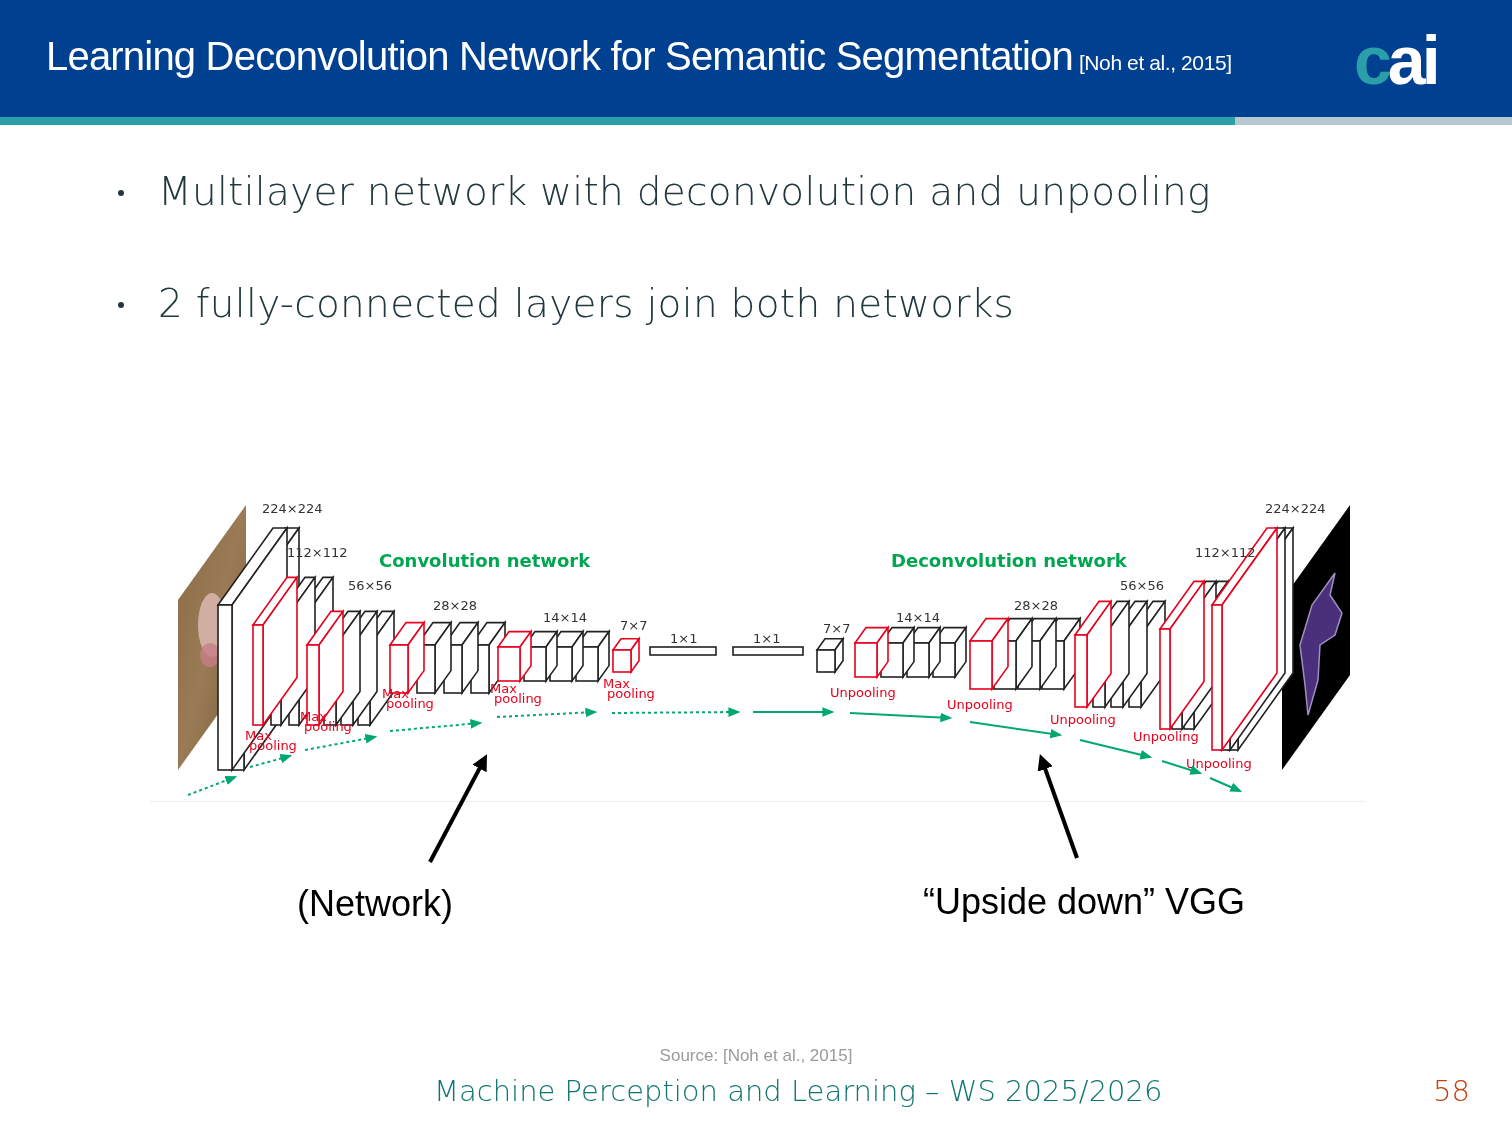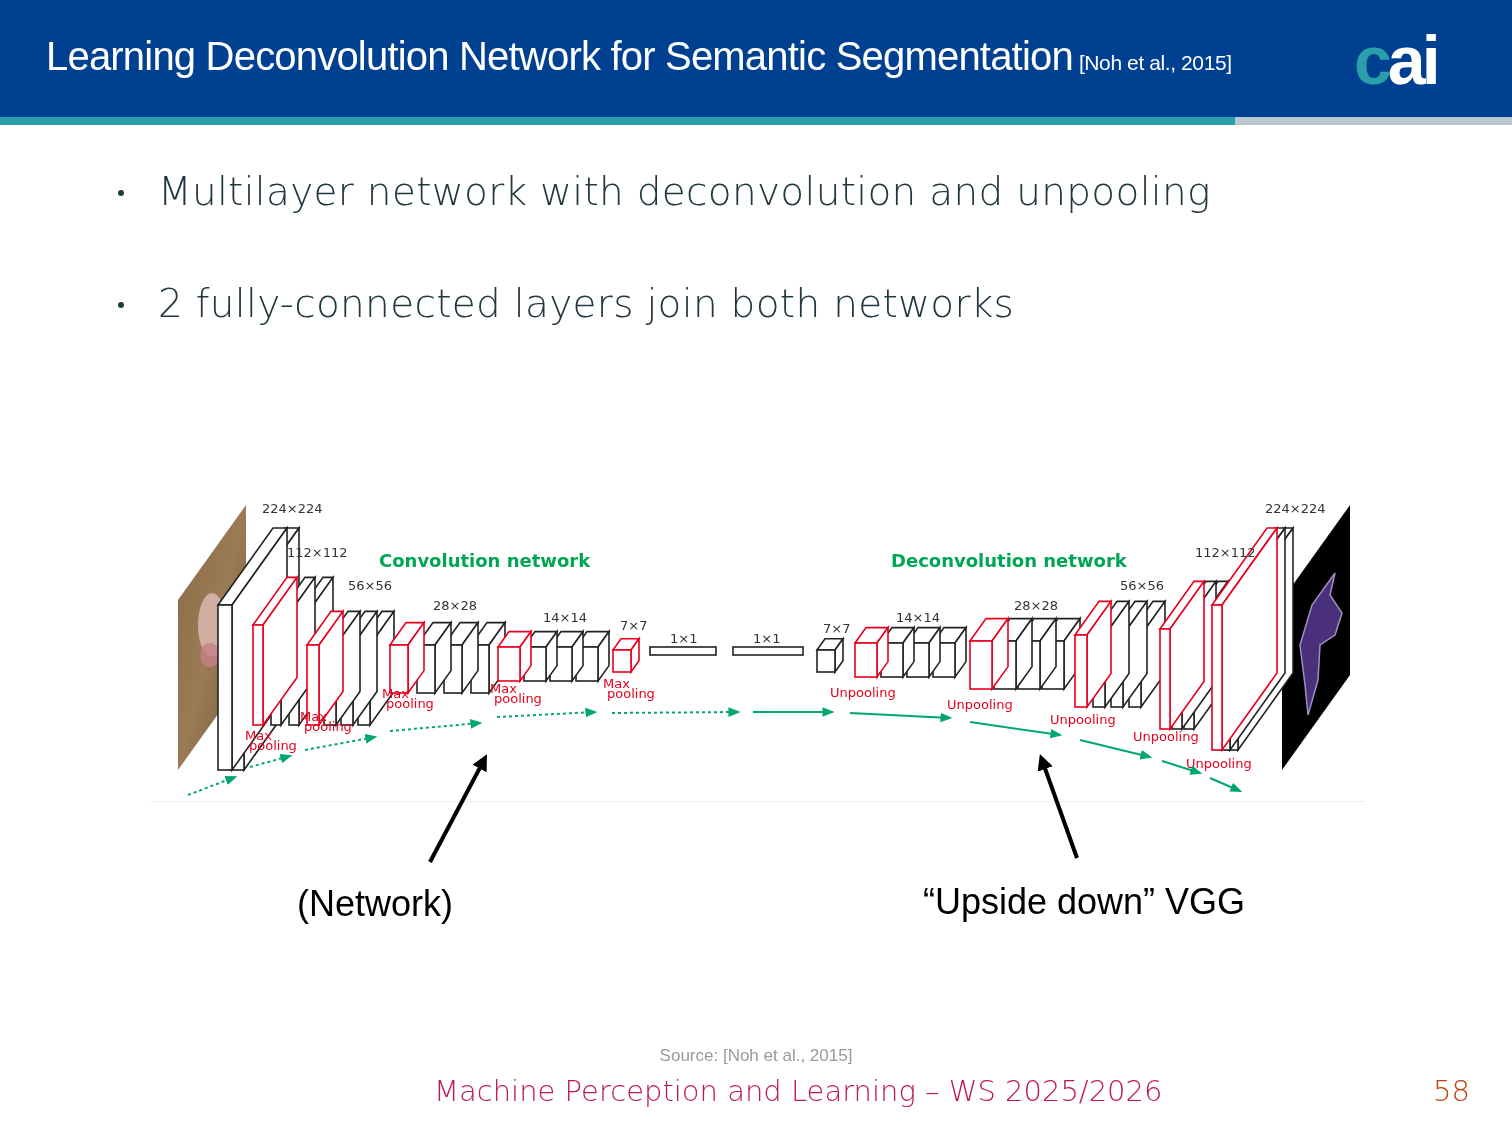--- a/index.html
+++ b/index.html
@@ -18,21 +18,21 @@
   .bullets { position:absolute; left:110px; top:160px; margin:4px; padding:0; list-style:none; }
   .bullets li { position:relative; height:112px; padding-left:44px; font-family:"DejaVu Sans", sans-serif;
                 font-size:39px; font-weight:200; color:#22383f; line-height:56px; letter-spacing:0.3px; white-space:nowrap; }
   .bullets li .dot { position:absolute; left:4px; top:26px; width:6px; height:6px; border-radius:50%; background:#22383f; }
   .figure { position:absolute; left:150px; top:495px; width:1215px; height:310px; }
   .fig-sep { position:absolute; left:150px; top:801px; width:1215px; height:1px; background:#eeeeee; }
   .annot { position:absolute; font-family:"Liberation Sans", sans-serif; font-size:36px; color:#000; line-height:48px; white-space:nowrap; }
   .source { position:absolute; left:0; width:1512px; top:1036px; text-align:center; font-family:"Liberation Sans", sans-serif;
             font-size:17px; color:#9a9a9a;margin-top:10px; }
   .footer { position:absolute; left:434px; top:1074px; font-family:"DejaVu Sans", sans-serif; font-weight:200; font-size:29px;
-            color:#be185d; white-space:nowrap; }
+            color:#0f766e; white-space:nowrap; }
   .page-num { position:absolute; right:42px; top:1074px; font-family:"DejaVu Sans", sans-serif; font-weight:200; font-size:29px; color:#c2410c; }
   svg text { font-family:"DejaVu Sans", sans-serif; }
 </style>
 </head>
 <body>
 
 <div class="header">
   <div class="header-title"><span>Learning Deconvolution Network for Semantic Segmentation</span><span class="header-cite">[Noh et al., 2015]</span></div>
   <div class="logo"><span class="c">c</span><span class="ai">ai</span></div>
 </div>

